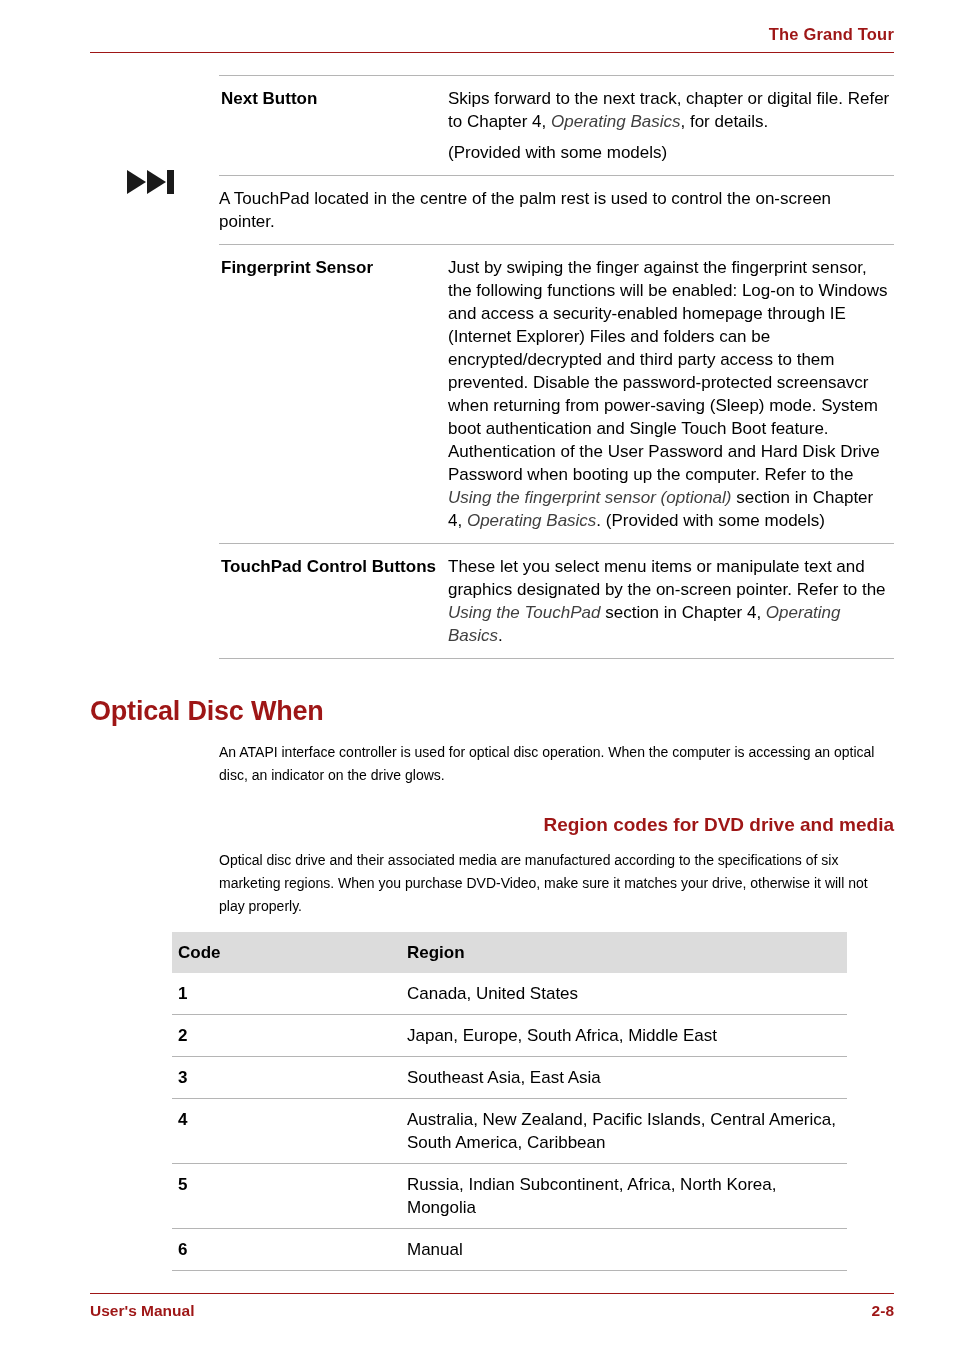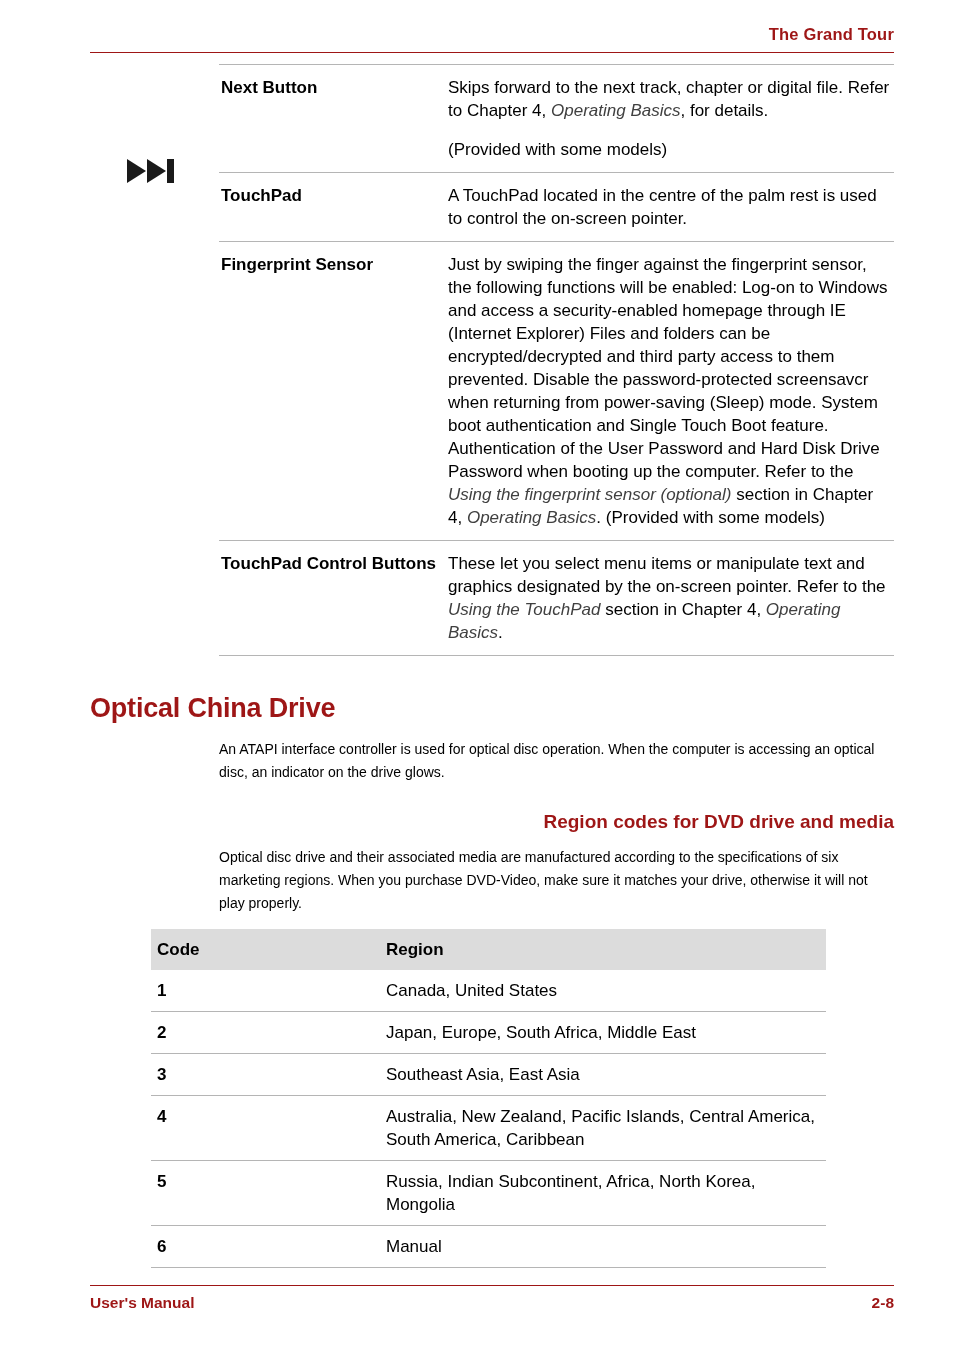--- a/index.html
+++ b/index.html
@@ -40,21 +40,21 @@
   .header-rule {
     margin-top: 8px;
     border-top: 1.4px solid #9e1616;
     width: 804px;
   }
 
   
   .content {
     position: absolute;
     left: 90px;
-    top: 64px;
+    top: 75px;
     width: 804px;
   }
 
   
   .def-table {
     position: relative;
     margin-left: 129px;   
     width: 675px;
     border-collapse: collapse;
   }
@@ -78,21 +78,21 @@
     flex: 1 1 auto;
     box-sizing: border-box;
     font-size: 17px;
     line-height: 23px;
     padding: 11px 4px 11px 0px;
   }
   .def-desc p {
     margin: 0;
   }
   .def-desc p + p {
-    margin-top: 16px;
+    margin-top: 8px;
   }
 
   
   .icon-cell {
     position: absolute;
     left: 0px;
     top: 94px;
     width: 129px;
     height: 40px;
     display: flex;
@@ -148,21 +148,21 @@
   }
 
   .body-par {
     font-size: 14px;
     line-height: 23px;
     margin: 0;
   }
 
   
   .region-table {
-    margin-left: 61px;
+    margin-left: 82px;
     width: 675px;
     border-collapse: collapse;
     font-size: 17px;
     line-height: 23px;
   }
   .region-table .hdr-row {
     background: #dcdcdc;
   }
   .region-table th {
     text-align: left;
@@ -188,21 +188,21 @@
     border-bottom: 1.1px solid #b5b5b5;
   }
   .region-table td.col-code {
     font-weight: bold;
   }
 
   
   .footer {
     position: absolute;
     left: 90px;
-    bottom: 38px;
+    bottom: 30px;
     width: 804px;
   }
   .footer-rule {
     border-top: 1.4px solid #9e1616;
     width: 804px;
     margin-bottom: 7px;
   }
   .footer-row {
     display: flex;
     justify-content: space-between;
@@ -240,42 +240,41 @@
 
     <div class="def-table" id="features-table">
         <div class="def-row">
           <div class="def-term">Next Button</div>
           <div class="def-desc">
             <p>Skips forward to the next track, chapter or digital file. Refer to Chapter 4, <span class="xref">Operating Basics</span>, for details.</p>
             <p>(Provided with some models)</p>
           </div>
         </div>
         <div class="def-row">
-          <div class="def-term">TouchPad</div>
           <div class="def-desc">
             <p>A TouchPad located in the centre of the palm rest is used to control the on-screen pointer.</p>
           </div>
         </div>
         <div class="def-row">
           <div class="def-term">Fingerprint Sensor</div>
           <div class="def-desc">
             <p>Just by swiping the finger against the fingerprint sensor, the following functions will be enabled: Log-on to Windows and access a security-enabled homepage through IE (Internet Explorer) Files and folders can be encrypted/decrypted and third party access to them prevented. Disable the password-protected screensavcr when returning from power-saving (Sleep) mode. System boot authentication and Single Touch Boot feature. Authentication of the User Password and Hard Disk Drive Password when booting up the computer. Refer to the <span class="xref">Using the fingerprint sensor (optional)</span> section in Chapter 4, <span class="xref">Operating Basics</span>. (Provided with some models)</p>
           </div>
         </div>
         <div class="def-row last">
           <div class="def-term">TouchPad Control Buttons</div>
           <div class="def-desc">
             <p>These let you select menu items or manipulate text and graphics designated by the on-screen pointer. Refer to the <span class="xref">Using the TouchPad</span> section in Chapter 4, <span class="xref">Operating Basics</span>.</p>
           </div>
         </div>
       </div>
 
     <div class="spacer-after-table"></div>
 
-    <h1 class="section-title">Optical China Drive</h1>
+    <h1 class="section-title">Optical Disc When</h1>
     <div class="spacer-h1-par"></div>
     <p class="body-par" style="margin-left:129px; width:675px;">An ATAPI interface controller is used for optical disc operation. When the computer is accessing an optical disc, an indicator on the drive glows.</p>
 
     <div class="spacer-par-h2"></div>
 
     <h2 class="subsection-title" style="margin-left:129px;text-align:right;">Region codes for DVD drive and media</h2>
     <div class="spacer-h2-par"></div>
     <p class="body-par" style="margin-left:129px; width:675px;">Optical disc drive and their associated media are manufactured according to the specifications of six marketing regions. When you purchase DVD-Video, make sure it matches your drive, otherwise it will not play properly.</p>
 
     <div class="spacer-par-table"></div>

